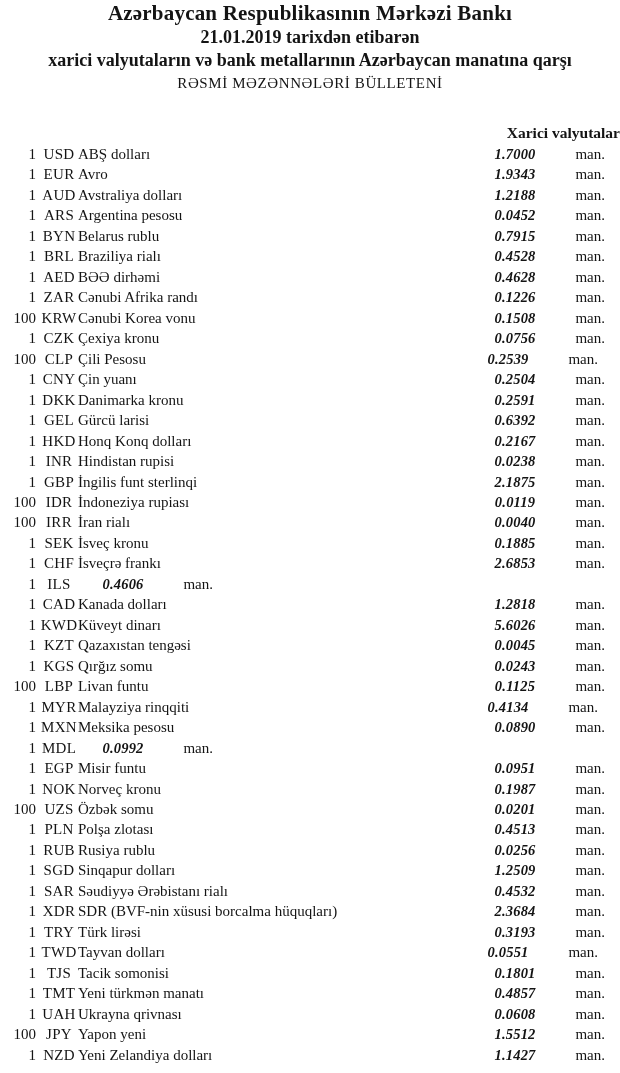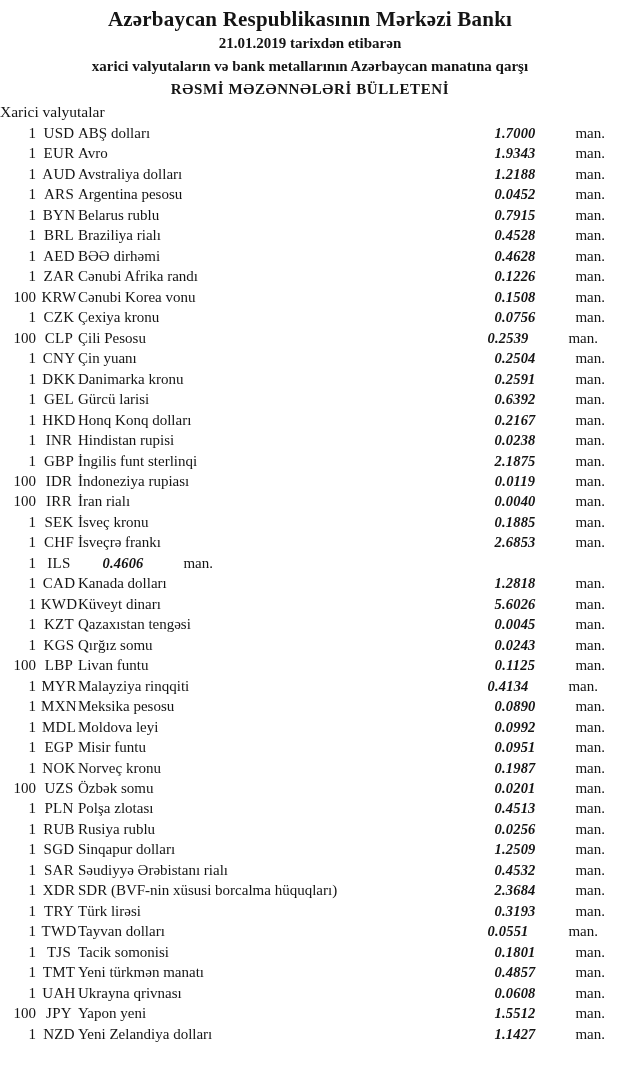--- a/index.html
+++ b/index.html
@@ -5,36 +5,37 @@
   * { margin: 0; padding: 0; box-sizing: border-box; }
   html, body {
     width: 620px; height: 1073px;
     background: #ffffff; color: #141414;
     font-family: "Liberation Serif", serif;
     overflow: hidden;
   }
   .page { width: 620px; height: 1073px; }
 
   
-  .doc-header { text-align: center; padding-top: 6px; }
+  .doc-header { text-align: center; }
   .bank-name {
     font-size: 21px; font-weight: bold; line-height: 26px;
     letter-spacing: 0.2px;
   }
   .sub-line {
-    font-size: 15px; font-weight: bold; line-height: 23px;
+    font-size: 18px; font-weight: bold; line-height: 23px;
   }
   .bulletin-title {
-    font-size: 15px; font-weight: bold; line-height: 23px;
+    font-size: 15px; font-weight: normal; line-height: 23px;
     letter-spacing: 0.6px;
   }
 
   .section-title {
-    text-align: left;
-    font-size: 15.5px; font-weight: normal; line-height: 22px;
+    margin-top: 27px;
+    text-align: right;
+    font-size: 15.5px; font-weight: bold; line-height: 22px;
   }
 
   
   .rates { width: 620px; padding-right: 15px; }
   .row {
     display: flex; align-items: baseline;
     height: 20.47px; line-height: 20.47px;
     font-size: 15px; white-space: nowrap;
   }
   .qty  { width: 36px; text-align: right; flex: none; }
@@ -290,21 +291,20 @@
     <span class="qty">1</span>
     <span class="code">MXN</span>
     <span class="name">Meksika pesosu</span>
     <span class="rate">0.0890</span>
     <span class="unit">man.</span>
   </div>
 
   <div class="row">
     <span class="qty">1</span>
     <span class="code">MDL</span>
-    <span class="name">Moldova leyi</span>
     <span class="rate">0.0992</span>
     <span class="unit">man.</span>
   </div>
 
   <div class="row">
     <span class="qty">1</span>
     <span class="code">EGP</span>
     <span class="name">Misir funtu</span>
     <span class="rate">0.0951</span>
     <span class="unit">man.</span>

